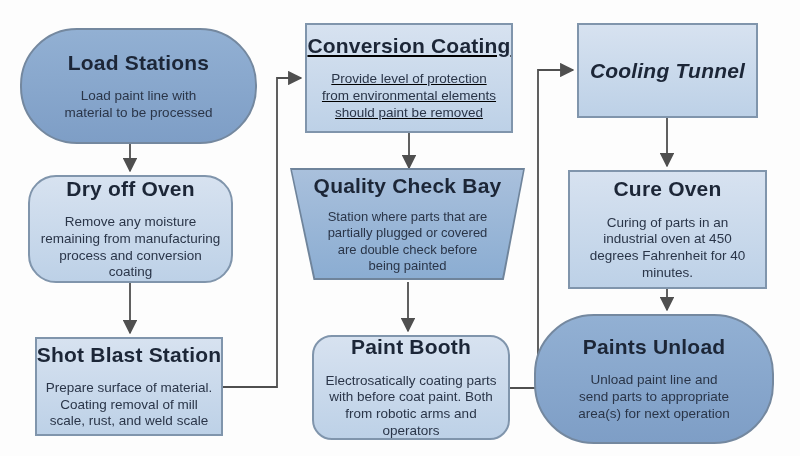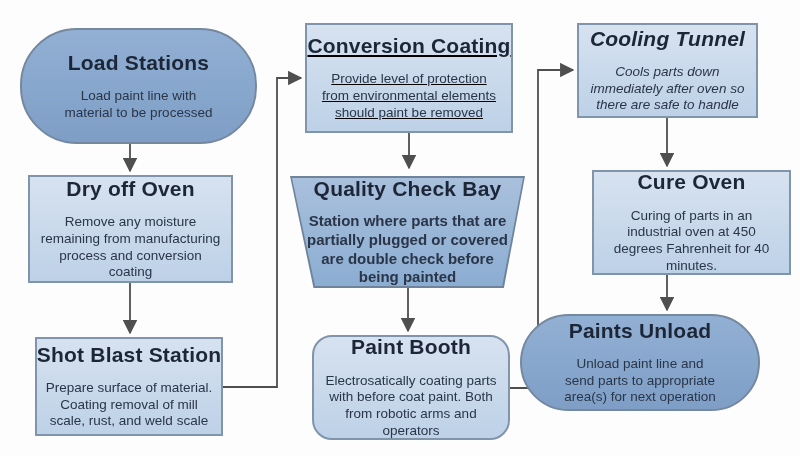--- a/index.html
+++ b/index.html
@@ -63,29 +63,29 @@
   .rect {
     background: linear-gradient(to bottom, var(--rect-fill-top), var(--rect-fill-bottom));
     border: 2px solid var(--rect-border);
   }
   .stadium {
     background: linear-gradient(to bottom, var(--stadium-fill-top), var(--stadium-fill-bottom));
     border: 2px solid var(--stadium-border);
   }
   
   #n-load   { left: 20px;  top: 28px;  width: 237px; height: 116px; border-radius: 57px; align-items: center; }
-  #n-dry    { left: 28px;  top: 175px; width: 205px; height: 108px; }
+  #n-dry    { left: 28px;  top: 175px; width: 205px; height: 108px; border-radius: 28px; }
   #n-shot   { left: 35px;  top: 337px; width: 188px; height: 99px;  }
   #n-conv   { left: 305px; top: 23px;  width: 208px; height: 110px; text-decoration: underline; }
   #n-paint  { left: 312px; top: 335px; width: 198px; height: 105px; border-radius: 20px; }
   #n-cool   { left: 577px; top: 23px;  width: 181px; height: 95px; font-style: italic;  }
-  #n-cure   { left: 592px; top: 170px; width: 199px; height: 105px; }
-  #n-unload { left: 520px; top: 314px; width: 240px; height: 97px; border-radius: 60px; }
+  #n-cure   { left: 568px; top: 170px; width: 199px; height: 119px; }
+  #n-unload { left: 534px; top: 314px; width: 240px; height: 130px; border-radius: 60px; }
   
-  .trap-wrap { position: absolute; left: 290px; top: 176px; width: 235px; height: 112px; }
+  .trap-wrap { position: absolute; left: 290px; top: 168px; width: 235px; height: 112px; }
   .trap-border, .trap-fill {
     position: absolute;
     clip-path: polygon(0 0, 100% 0, 91% 100%, 10% 100%);
   }
   .trap-border { left: 0; top: 0; right: 0; bottom: 0; background: var(--trapezoid-border); }
   .trap-fill {
     left: 2px; top: 2px; right: 2px; bottom: 2px;
     background: linear-gradient(to bottom, var(--trapezoid-fill-top), var(--trapezoid-fill-bottom));
   }
   .trap-content {
@@ -95,22 +95,22 @@
     flex-direction: column;
     align-items: center;
     justify-content: center;
     text-align: center;
   }
   .trap-content .title {
     font-size: 21px; font-weight: bold; color: var(--title-text);
     line-height: 1.1; white-space: nowrap; letter-spacing: 0.2px;
   }
   .trap-content .desc {
-    font-size: 15px; color: var(--body-text);
-    line-height: 1.24; white-space: pre-line; margin-top: 12px; font-weight: bold;
+    font-size: 13px; color: var(--body-text);
+    line-height: 1.24; white-space: pre-line; margin-top: 12px;
   }
 </style>
 </head>
 <body>
 
 <div class="canvas">
 
   <svg class="arrow-layer" viewBox="0 0 800 456" xmlns="http://www.w3.org/2000/svg">
     <defs>
       <marker id="ah" viewBox="0 0 10 10" refX="9" refY="5" markerWidth="8" markerHeight="8" orient="auto-start-reverse">
@@ -172,23 +172,20 @@
   <div class="node rect" id="n-paint">
     <div class="title">Paint Booth</div>
     <div class="desc">Electrosatically coating parts
 with before coat paint. Both
 from robotic arms and
 operators</div>
   </div>
 
   <div class="node rect" id="n-cool">
     <div class="title">Cooling Tunnel</div>
-    <div class="desc">Cools parts down
-immediately after oven so
-there are safe to handle</div>
   </div>
 
   <div class="node rect" id="n-cure">
     <div class="title">Cure Oven</div>
     <div class="desc">Curing of parts in an
 industrial oven at 450
 degrees Fahrenheit for 40
 minutes.</div>
   </div>
 

